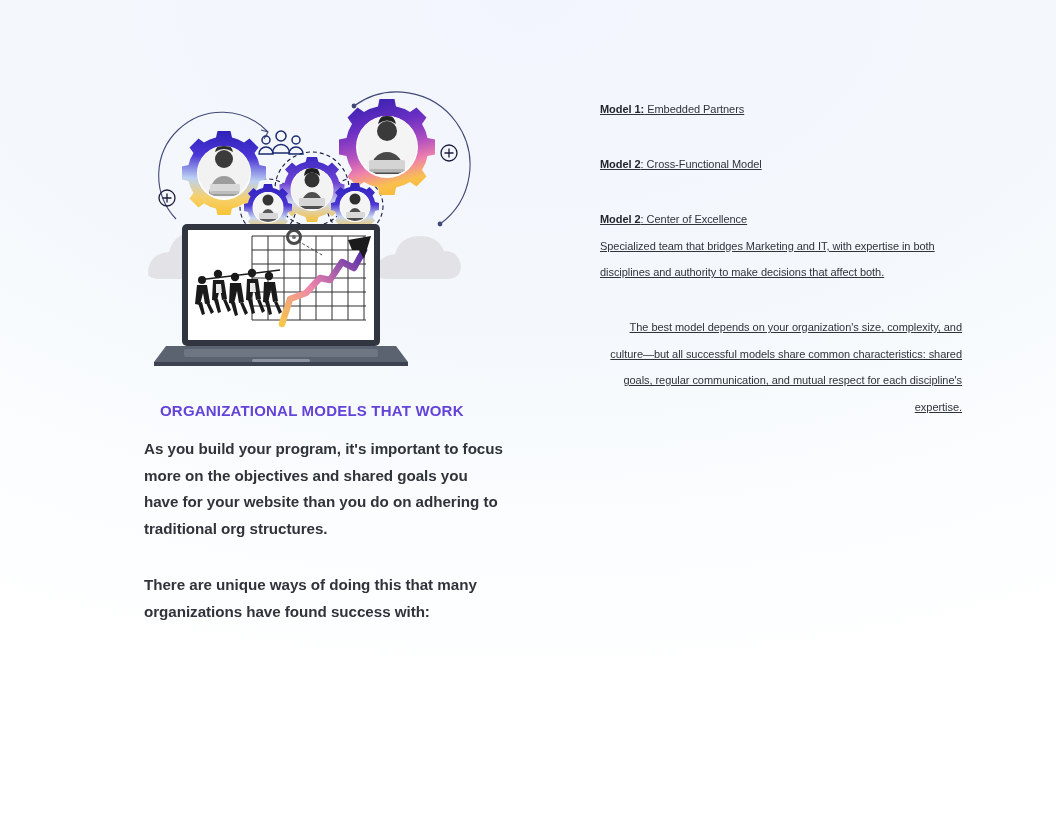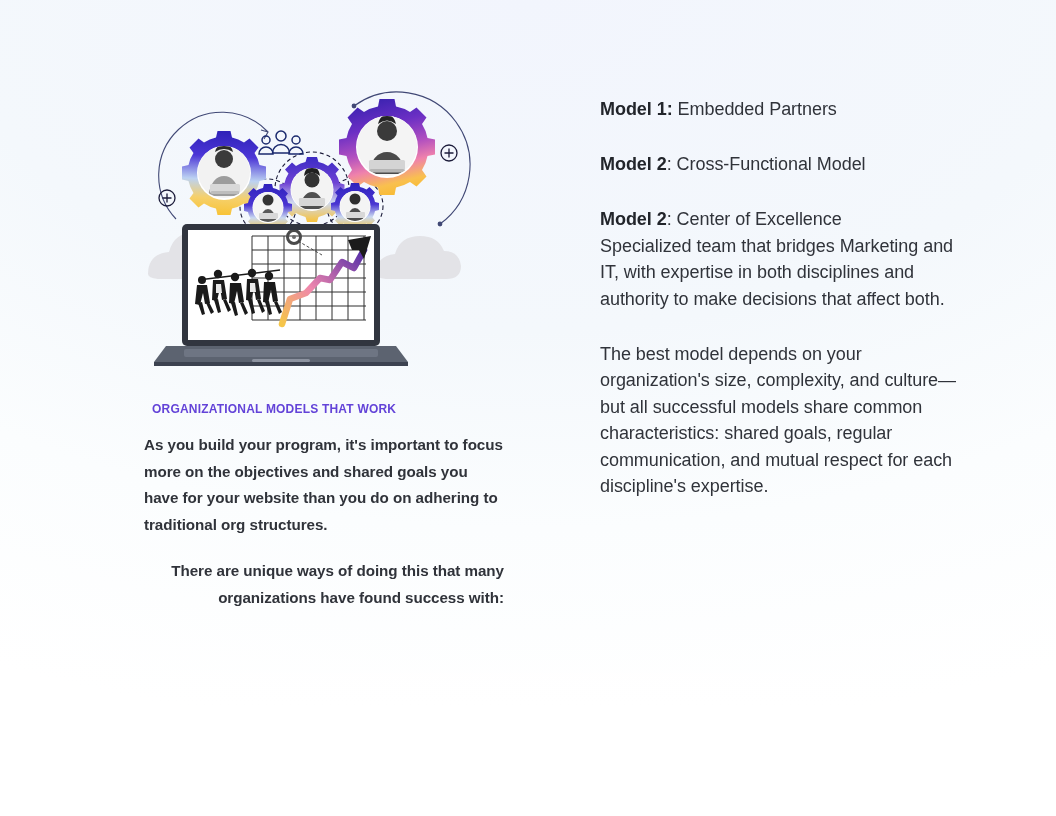--- a/index.html
+++ b/index.html
@@ -46,51 +46,52 @@
 
   
   .left-col {
     position: absolute;
     left: 144px;
     top: 402px;
     width: 360px;
   }
   .section-title {
     color: #6343d8;
-    font-size: 12px;
+    font-size: 15px;
     font-weight: bold;
     letter-spacing: 0.2px;
     line-height: 1.2;
-    margin: 0 0 16px 8px;
+    margin: 0 0 16px 16px;
   }
   .body-p {
     color: #30333a;
     font-size: 15.2px;
     line-height: 26.5px;
     margin: 0;
     letter-spacing: -0.05px;
     font-weight: bold;
   }
-  .body-p + .body-p { margin-top: 20px; text-align: right; }
+  .body-p + .body-p { margin-top: 30px; }
 
   
   .right-col {
     position: absolute;
     left: 600px;
     top: 96px;
     width: 362px;
   }
   .model-block { margin: 0 0 28.5px 0; }
-  .model-block:last-child { margin-bottom: 12px; }
+  .model-block:last-child { margin-bottom: 12px; text-align: right; }
   .model-line {
     color: #30333a;
-    font-size: 18px;
+    font-size: 11px;
     line-height: 26.5px;
     margin: 0;
     letter-spacing: -0.05px;
+    text-decoration: underline;
   }
   .model-line .lbl { font-weight: bold; color: #22252b; }
 
   
   .footer {
     position: absolute;
     left: 144px;
     top: 722px;
     width: 812px;
   }

